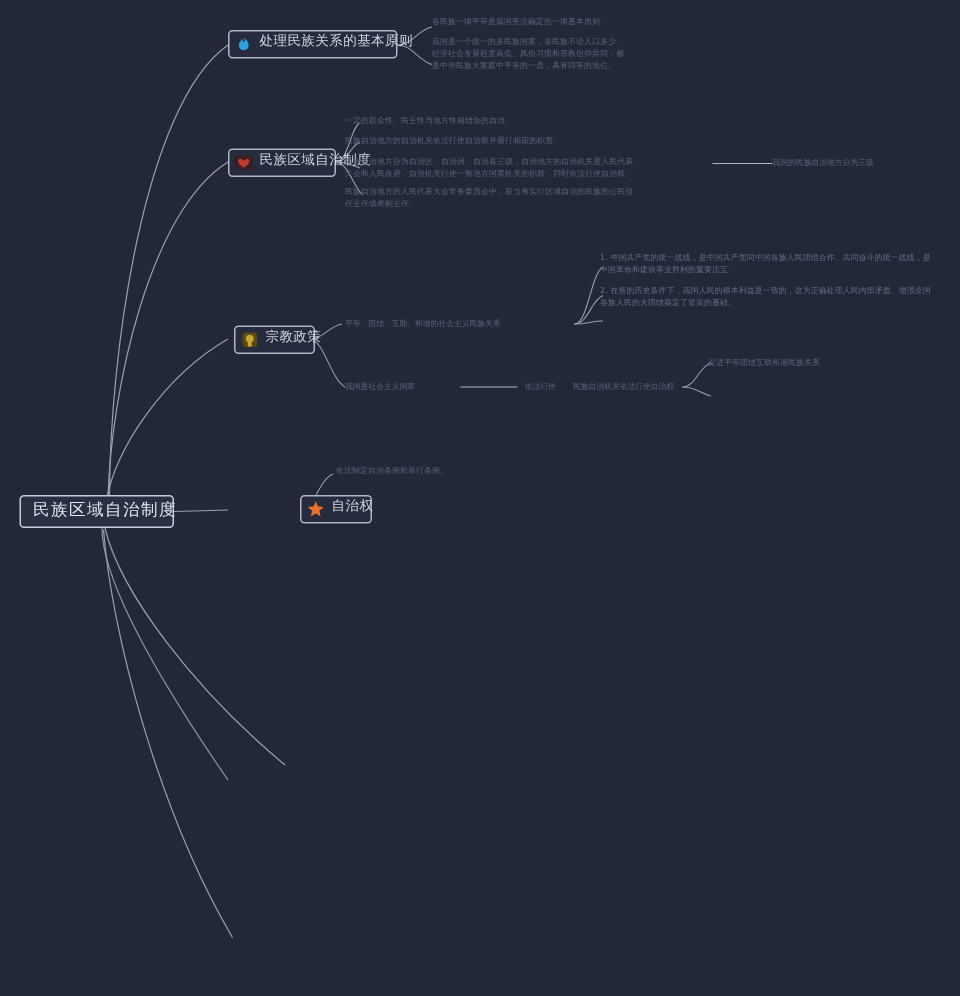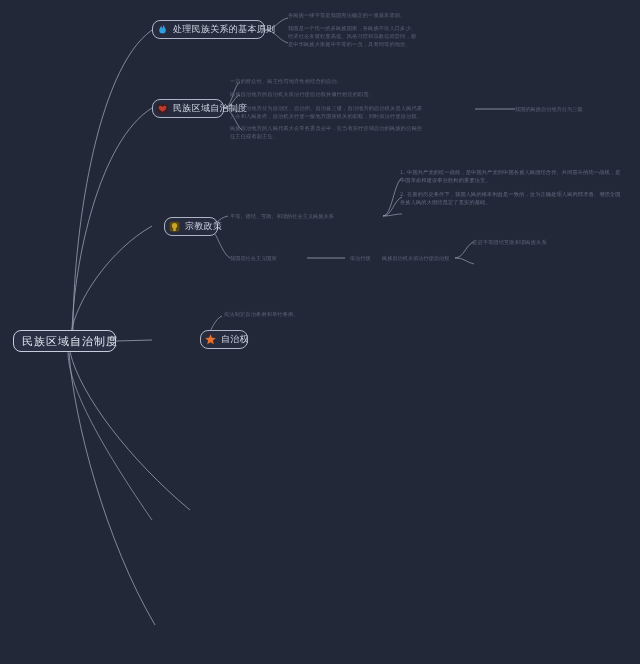--- a/index.html
+++ b/index.html
@@ -27,26 +27,25 @@
     left: 0; top: 0;
     width: 640px;
     height: 664px;
     pointer-events: none;
   }
   .node {
     position: absolute;
     box-sizing: border-box;
     border: 1px solid #aeb6c6;
     background: #262c3d;
-    border-radius: 8px;
+    border-radius: 3px;
     display: flex;
-    align-items: flex-end;
+    align-items: flex-start;
     padding: 2px 5px 2px 3px;
     white-space: nowrap;
-    font-family: Liberation Mono, monospace;
   }
   .node.root {
     border-color: #c6ccda;
     background: #2a3044;
     padding: 3px 8px;
   }
   .node-label {
     font-size: 9px;
     line-height: 11px;
     color: #cfd5e2;
@@ -151,21 +150,21 @@
       <path d="M8 12 C4 9.5 3 7.5 3.4 6 C3.9 4.4 6 4.2 8 6.3 C10 4.2 12.1 4.4 12.6 6 C13 7.5 12 9.5 8 12 Z" fill="#c0392b"></path>
     </svg>
     <span class="node-label">民族区域自治制度</span>
   </div>
   <div class="leaf-text" style="left:230px; top:77px; width:180px;">一定的群众性、民主性与地方性相结合的自治。</div>
   <div class="leaf-text" style="left:230px; top:90px; width:195px;">民族自治地方的自治机关依法行使自治权并履行相应的职责。</div>
   <div class="leaf-text" style="left:230px; top:104px; width:195px;">民族自治地方分为自治区、自治州、自治县三级，自治地方的自治机关是人民代表大会和人民政府，自治机关行使一般地方国家机关的职权，同时依法行使自治权。</div>
   <div class="leaf-text" style="left:230px; top:124px; width:195px;">民族自治地方的人民代表大会常务委员会中，应当有实行区域自治的民族的公民担任主任或者副主任。</div>
   <div class="tiny" style="left:515px; top:105px;">我国的民族自治地方分为三级</div>
 
-  <div class="node" style="left:164px; top:217px; width:54px; height:19px;">
+  <div class="node" style="left:156px; top:217px; width:54px; height:19px;">
     <svg class="node-icon" viewBox="0 0 16 16">
       <rect x="2" y="2" width="12" height="12" rx="2" fill="#5a4a12"></rect>
       <circle cx="8" cy="7" r="3.2" fill="#c8a62c"></circle>
       <rect x="6.4" y="9.6" width="3.2" height="4" fill="#c8a62c"></rect>
     </svg>
     <span class="node-label">宗教政策</span>
   </div>
   <div class="tiny" style="left:230px; top:212px;">平等、团结、互助、和谐的社会主义民族关系</div>
   <div class="leaf-text b" style="left:400px; top:168px; width:222px;">1. 中国共产党的统一战线，是中国共产党同中国各族人民团结合作、共同奋斗的统一战线，是中国革命和建设事业胜利的重要法宝。</div>
   <div class="leaf-text b" style="left:400px; top:190px; width:222px;">2. 在新的历史条件下，我国人民的根本利益是一致的，这为正确处理人民内部矛盾、增强全国各族人民的大团结奠定了坚实的基础。</div>

